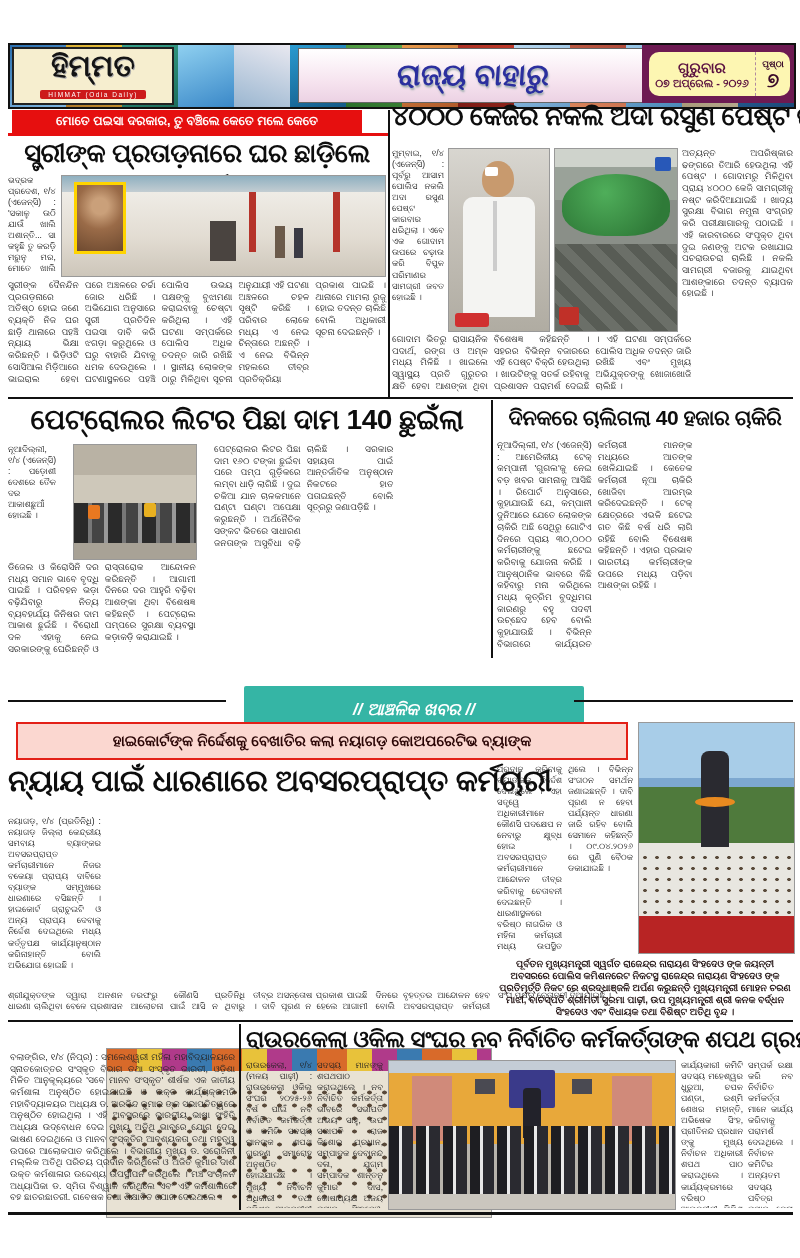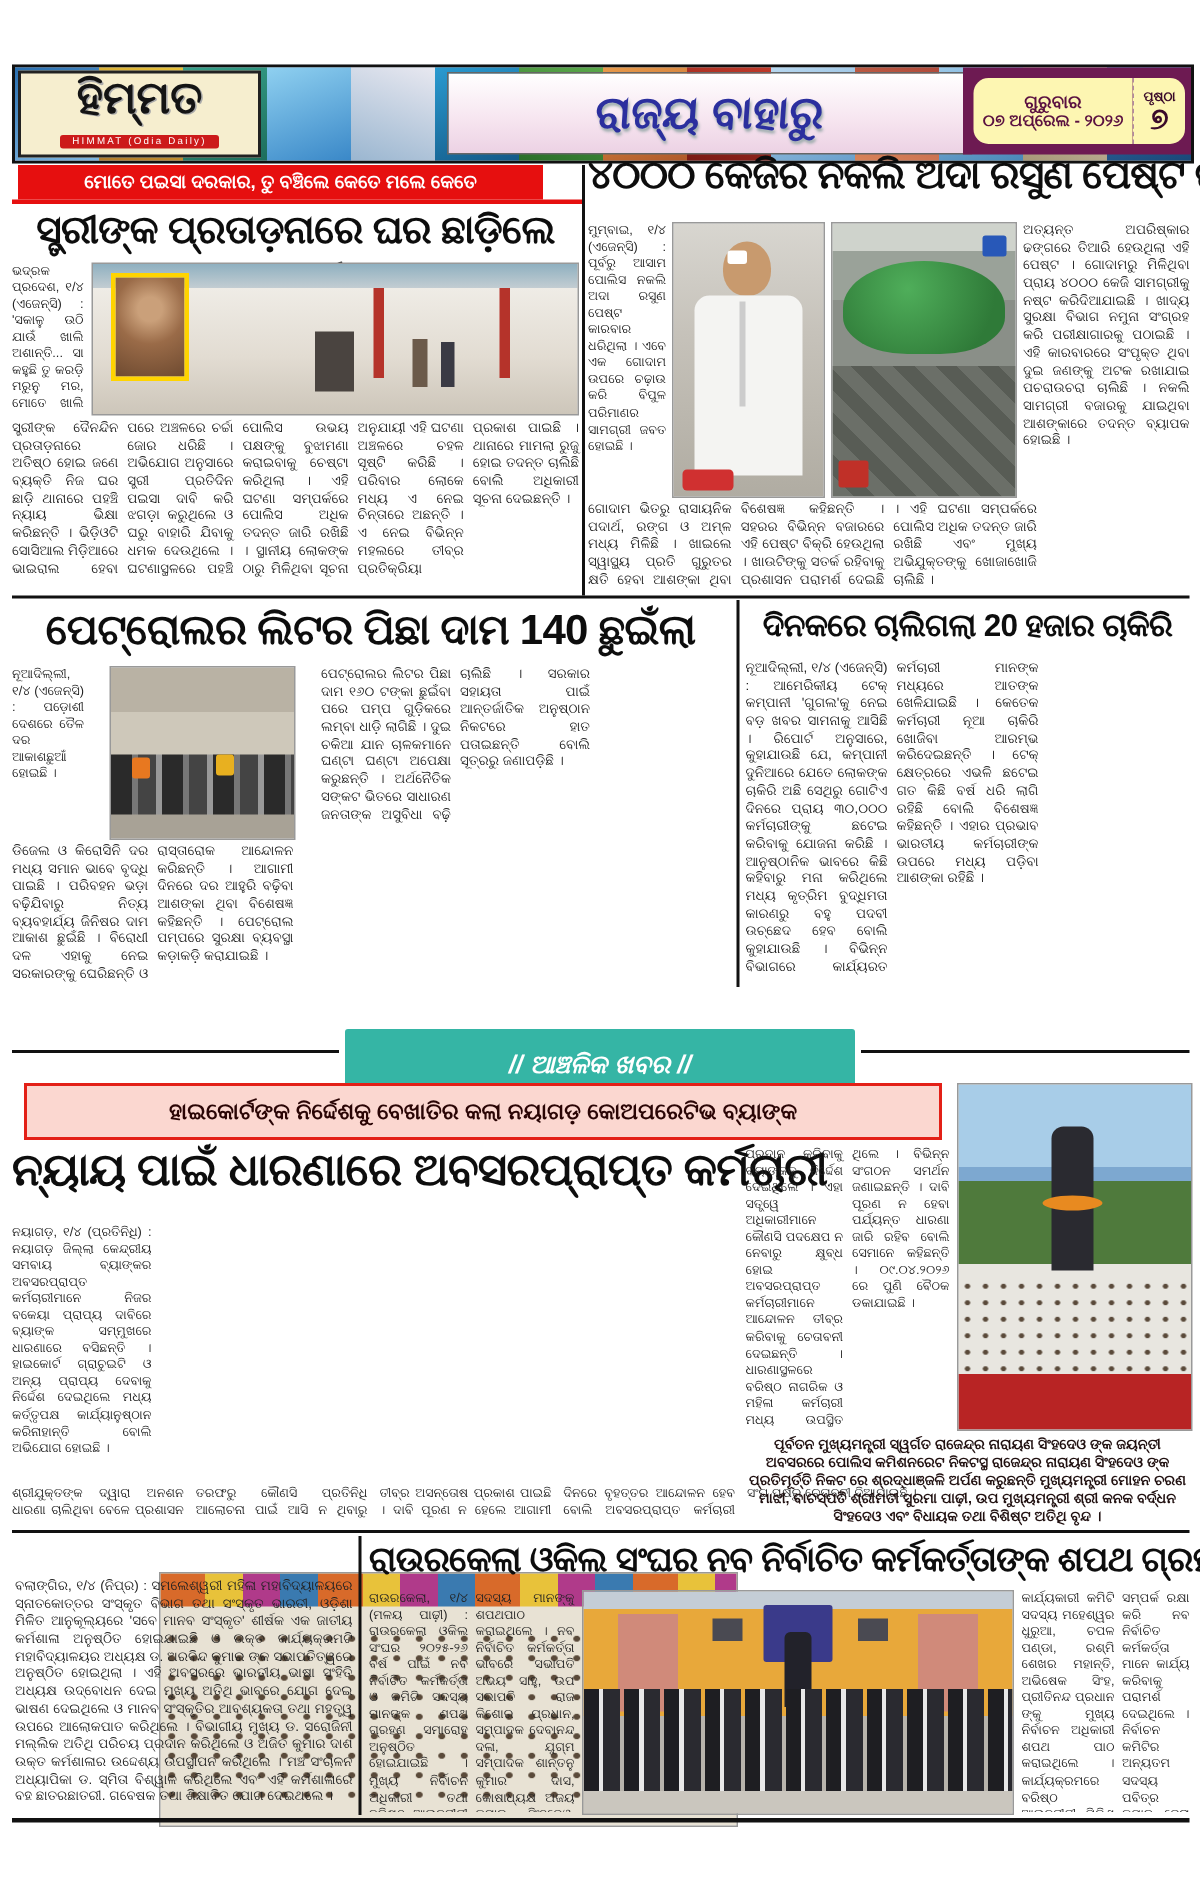--- a/index.html
+++ b/index.html
@@ -76,21 +76,21 @@
     </div>
     <div class="abs logo-box">
       <div class="logo-title">ହିମ୍ମତ</div>
       <div class="logo-sub">HIMMAT (Odia Daily)</div>
     </div>
     <div class="abs banner">
       <span>ରାଜ୍ୟ ବାହାରୁ</span>
     </div>
     <div class="abs date-box">
       <div class="date-inner">
-        <div style="font-size:12px;font-weight:bold;">ଗୁରୁବାର</div>
+        <div style="font-size:15px;font-weight:bold;">ଗୁରୁବାର</div>
         <div style="font-size:11px;font-weight:bold;">୦୭ ଅପ୍ରେଲ - ୨୦୨୬</div>
       </div>
       <div class="page-inner">
         <div style="font-size:9px;font-weight:bold;">ପୃଷ୍ଠା</div>
         <div style="font-size:20px;font-weight:bold;line-height:20px;">୭</div>
       </div>
     </div>
   </div>
 
   <div class="abs kicker1" style="left:12px;top:110px;width:338px;">ମୋତେ ପଇସା ଦରକାର, ତୁ ବଞ୍ଚିଲେ କେତେ ମଲେ କେତେ</div>
@@ -143,25 +143,25 @@
       <div class="pa" style="left:0;bottom:16px;width:100%;height:40px;background:repeating-linear-gradient(90deg,#2a2a2a 0 14px,#777 14px 18px,#444 18px 30px,#999 30px 34px);"></div>
       <div class="pa" style="left:14px;bottom:40px;width:12px;height:14px;background:#e87820;border-radius:2px;"></div>
       <div class="pa" style="left:70px;bottom:42px;width:12px;height:14px;background:#e8b020;border-radius:2px;"></div>
     </div>
     <div class="body-txt just cols" style="flex:1;height:114px;overflow:hidden;column-count:3;column-gap:6px;">ପେଟ୍ରୋଲର ଲିଟର ପିଛା ଦାମ ୧୬୦ ଟଙ୍କା ଛୁଇଁବା ପରେ ପମ୍ପ ଗୁଡ଼ିକରେ ଲମ୍ବା ଧାଡ଼ି ଲାଗିଛି । ଦୁଇ ଚକିଆ ଯାନ ଚାଳକମାନେ ଘଣ୍ଟା ଘଣ୍ଟା ଅପେକ୍ଷା କରୁଛନ୍ତି । ଅର୍ଥନୈତିକ ସଙ୍କଟ ଭିତରେ ସାଧାରଣ ଜନତାଙ୍କ ଅସୁବିଧା ବଢ଼ି ଚାଲିଛି । ସରକାର ସହାୟତା ପାଇଁ ଆନ୍ତର୍ଜାତିକ ଅନୁଷ୍ଠାନ ନିକଟରେ ହାତ ପତାଇଛନ୍ତି ବୋଲି ସୂତ୍ରରୁ ଜଣାପଡ଼ିଛି ।</div>
   </div>
   <div class="abs body-txt just cols" style="left:8px;top:562px;width:478px;height:94px;column-count:5;column-gap:6px;">ଡିଜେଲ ଓ କିରୋସିନି ଦର ମଧ୍ୟ ସମାନ ଭାବେ ବୃଦ୍ଧି ପାଇଛି । ପରିବହନ ଭଡ଼ା ବଢ଼ିଯିବାରୁ ନିତ୍ୟ ବ୍ୟବହାର୍ଯ୍ୟ ଜିନିଷର ଦାମ ଆକାଶ ଛୁଇଁଛି । ବିରୋଧୀ ଦଳ ଏହାକୁ ନେଇ ସରକାରଙ୍କୁ ଘେରିଛନ୍ତି ଓ ରାସ୍ତାରୋକ ଆନ୍ଦୋଳନ କରିଛନ୍ତି । ଆଗାମୀ ଦିନରେ ଦର ଆହୁରି ବଢ଼ିବା ଆଶଙ୍କା ଥିବା ବିଶେଷଜ୍ଞ କହିଛନ୍ତି । ପେଟ୍ରୋଲ ପମ୍ପରେ ସୁରକ୍ଷା ବ୍ୟବସ୍ଥା କଡ଼ାକଡ଼ି କରାଯାଇଛି ।</div>
 
   <div class="abs rule" style="left:491px;top:400px;width:1.5px;height:258px;"></div>
 
-  <div class="abs hl" style="left:497px;top:406px;width:296px;font-size:21px;text-align:center;white-space:nowrap;">ଦିନକରେ ଚାଲିଗଲା 20 ହଜାର ଚାକିରି</div>
+  <div class="abs hl" style="left:497px;top:406px;width:296px;font-size:21px;text-align:center;white-space:nowrap;">ଦିନକରେ ଚାଲିଗଲା 40 ହଜାର ଚାକିରି</div>
   <div class="abs body-txt just cols" style="left:497px;top:440px;width:296px;height:216px;column-count:3;column-gap:6px;">ନୂଆଦିଲ୍ଲୀ, ୧/୪ (ଏଜେନ୍ସି) : ଆମେରିକୀୟ ଟେକ୍ କମ୍ପାନୀ 'ଗୁଗଲ'କୁ ନେଇ ବଡ଼ ଖବର ସାମନାକୁ ଆସିଛି । ରିପୋର୍ଟ ଅନୁସାରେ, କୁହାଯାଉଛି ଯେ, କମ୍ପାନୀ ଦୁନିଆରେ ଯେତେ ଲୋକଙ୍କ ଚାକିରି ଅଛି ସେଥିରୁ ଗୋଟିଏ ଦିନରେ ପ୍ରାୟ ୩୦,୦୦୦ କର୍ମଚାରୀଙ୍କୁ ଛଟେଇ କରିବାକୁ ଯୋଜନା କରିଛି । ଆନୁଷ୍ଠାନିକ ଭାବରେ କିଛି କହିବାରୁ ମନା କରିଥିଲେ ମଧ୍ୟ କୃତ୍ରିମ ବୁଦ୍ଧିମତା କାରଣରୁ ବହୁ ପଦବୀ ଉଚ୍ଛେଦ ହେବ ବୋଲି କୁହାଯାଉଛି । ବିଭିନ୍ନ ବିଭାଗରେ କାର୍ଯ୍ୟରତ କର୍ମଚାରୀ ମାନଙ୍କ ମଧ୍ୟରେ ଆତଙ୍କ ଖେଳିଯାଇଛି । କେତେକ କର୍ମଚାରୀ ନୂଆ ଚାକିରି ଖୋଜିବା ଆରମ୍ଭ କରିଦେଇଛନ୍ତି । ଟେକ୍ କ୍ଷେତ୍ରରେ ଏଭଳି ଛଟେଇ ଗତ କିଛି ବର୍ଷ ଧରି ଲାଗି ରହିଛି ବୋଲି ବିଶେଷଜ୍ଞ କହିଛନ୍ତି । ଏହାର ପ୍ରଭାବ ଭାରତୀୟ କର୍ମଚାରୀଙ୍କ ଉପରେ ମଧ୍ୟ ପଡ଼ିବା ଆଶଙ୍କା ରହିଛି ।</div>
 
   <div class="abs rule" style="left:8px;top:700px;width:218px;height:1.5px;"></div>
-  <div class="abs teal-banner" style="left:230px;top:686px;width:340px;height:48px;">// ଆଞ୍ଚଳିକ ଖବର //</div>
+  <div class="abs teal-banner" style="left:244px;top:686px;width:340px;height:48px;">// ଆଞ୍ଚଳିକ ଖବର //</div>
   <div class="abs rule" style="left:574px;top:700px;width:219px;height:1.5px;"></div>
 
   <div class="abs kicker2" style="left:16px;top:722px;width:608px;height:34px;">ହାଇକୋର୍ଟଙ୍କ ନିର୍ଦ୍ଦେଶକୁ ବେଖାତିର କଲା ନୟାଗଡ଼ କୋଅପରେଟିଭ ବ୍ୟାଙ୍କ</div>
 
   <div class="abs ph" style="left:638px;top:722px;width:155px;height:230px;background:linear-gradient(180deg,#a8cde8 0 24%,#7da8d0 24% 28%,#4f7a3c 28% 52%,#e8e6e0 52% 84%,#b82424 84% 100%);">
     <div class="pa" style="left:62px;top:28px;width:28px;height:96px;background:#2a2a30;border-radius:8px 8px 0 0;"></div>
     <div class="pa" style="left:56px;top:74px;width:40px;height:10px;background:#e88a20;border-radius:50%;"></div>
     <div class="pa" style="left:0;top:56%;width:100%;height:28%;background-image:radial-gradient(#5a4a3a 1.6px,transparent 2px);background-size:12px 11px;"></div>
   </div>
 

